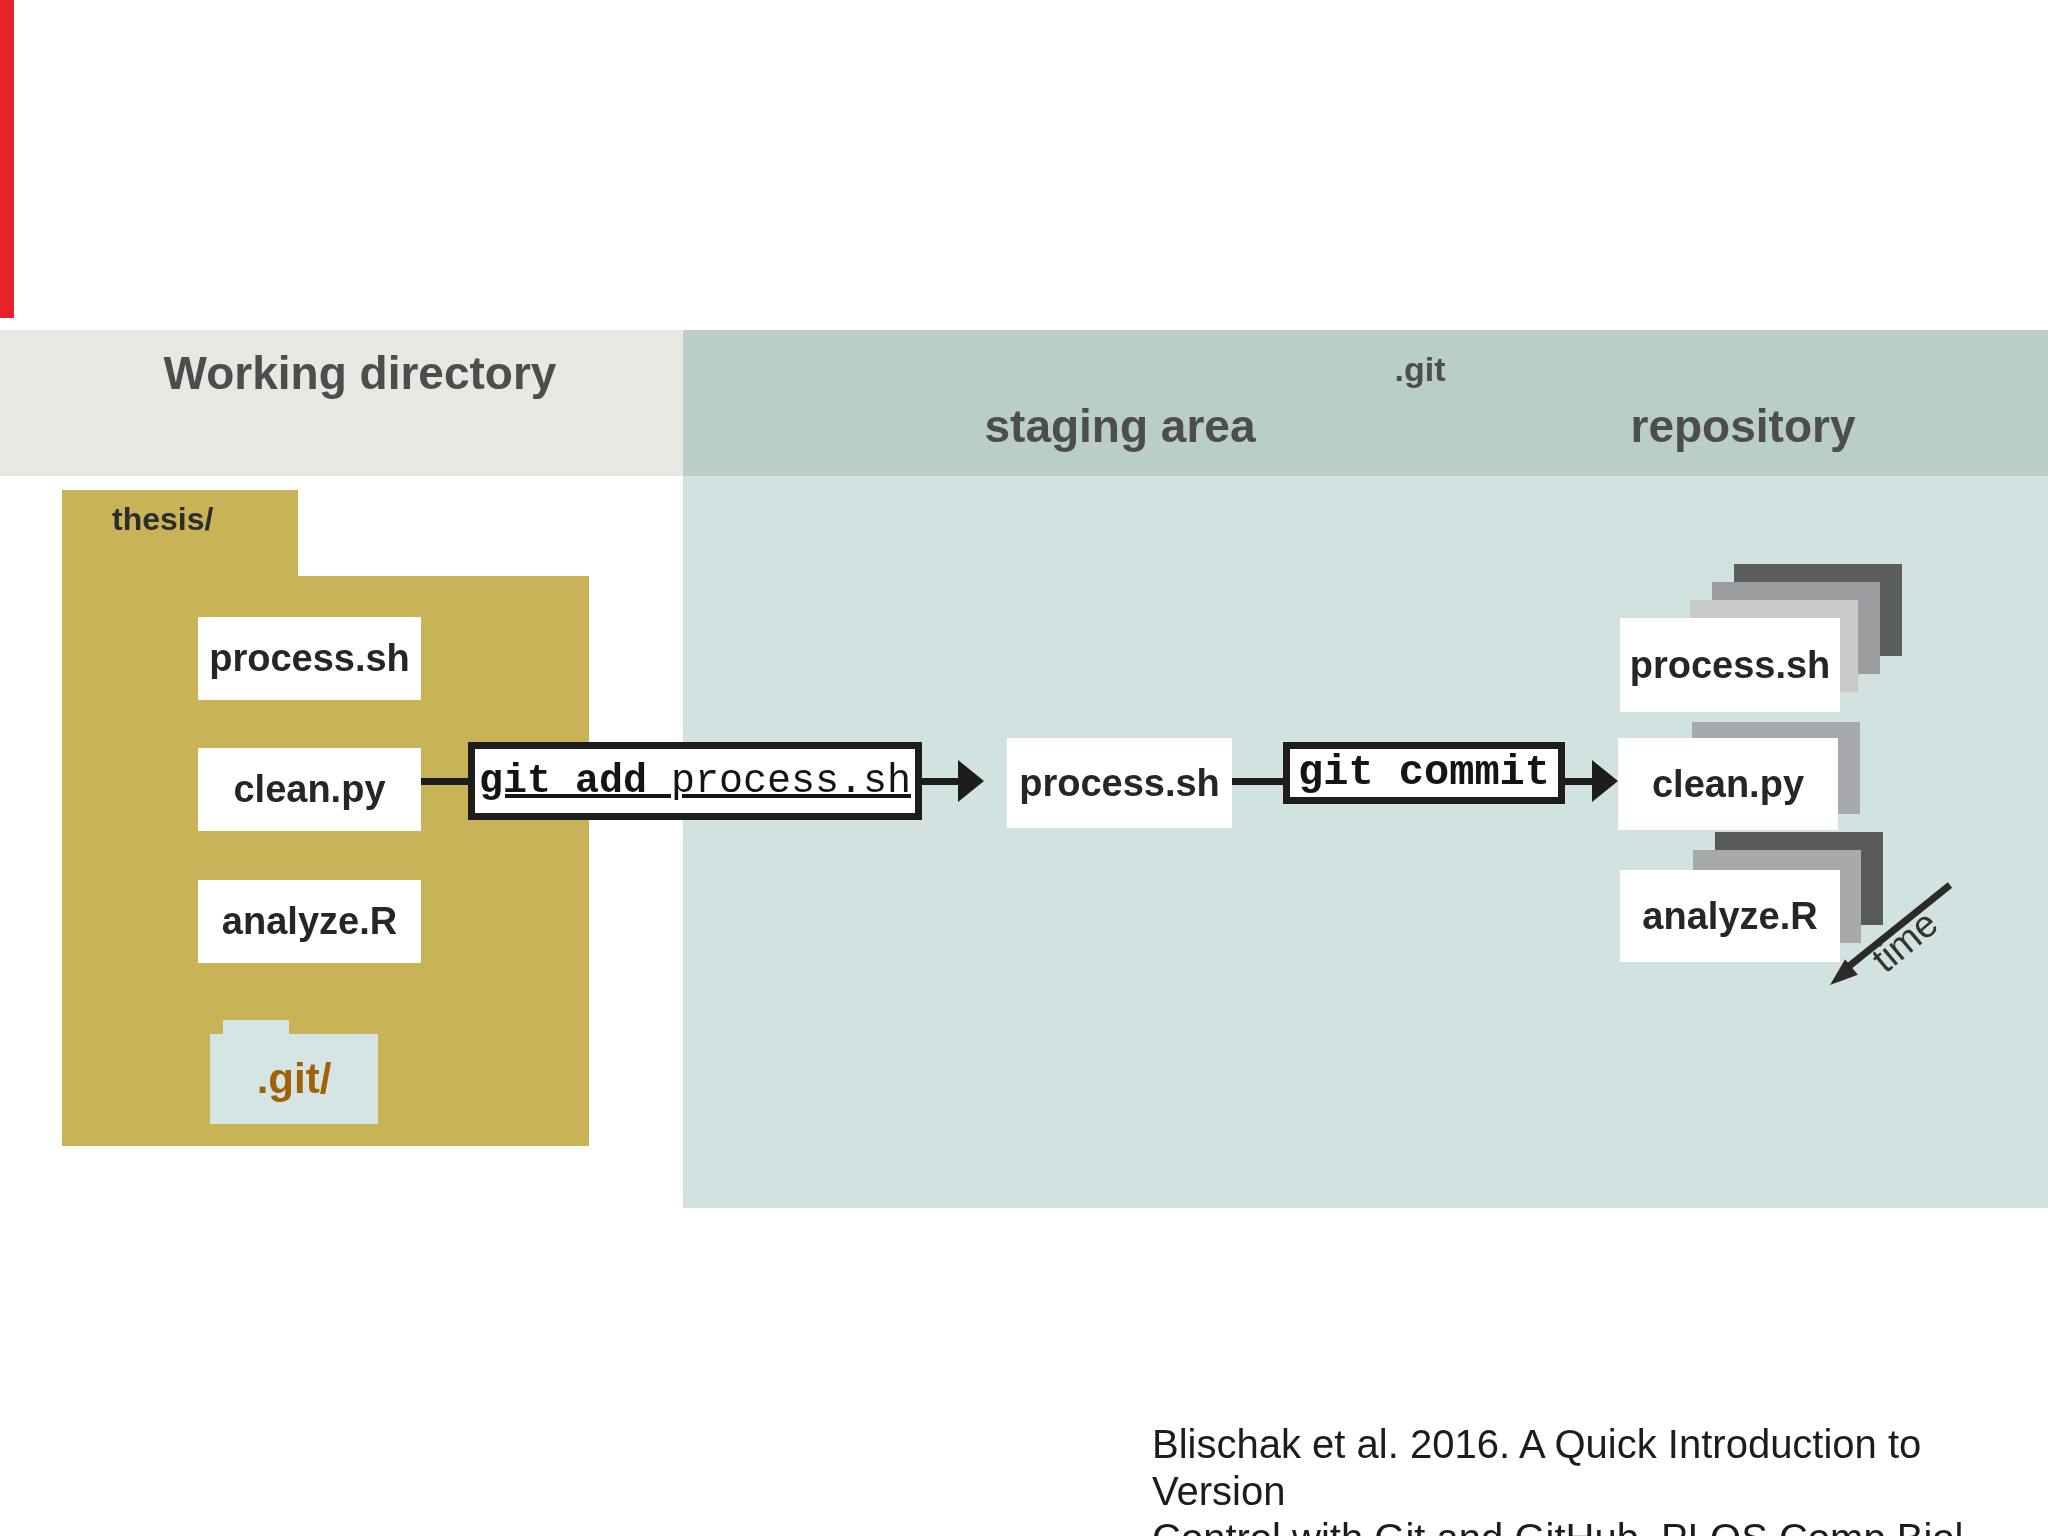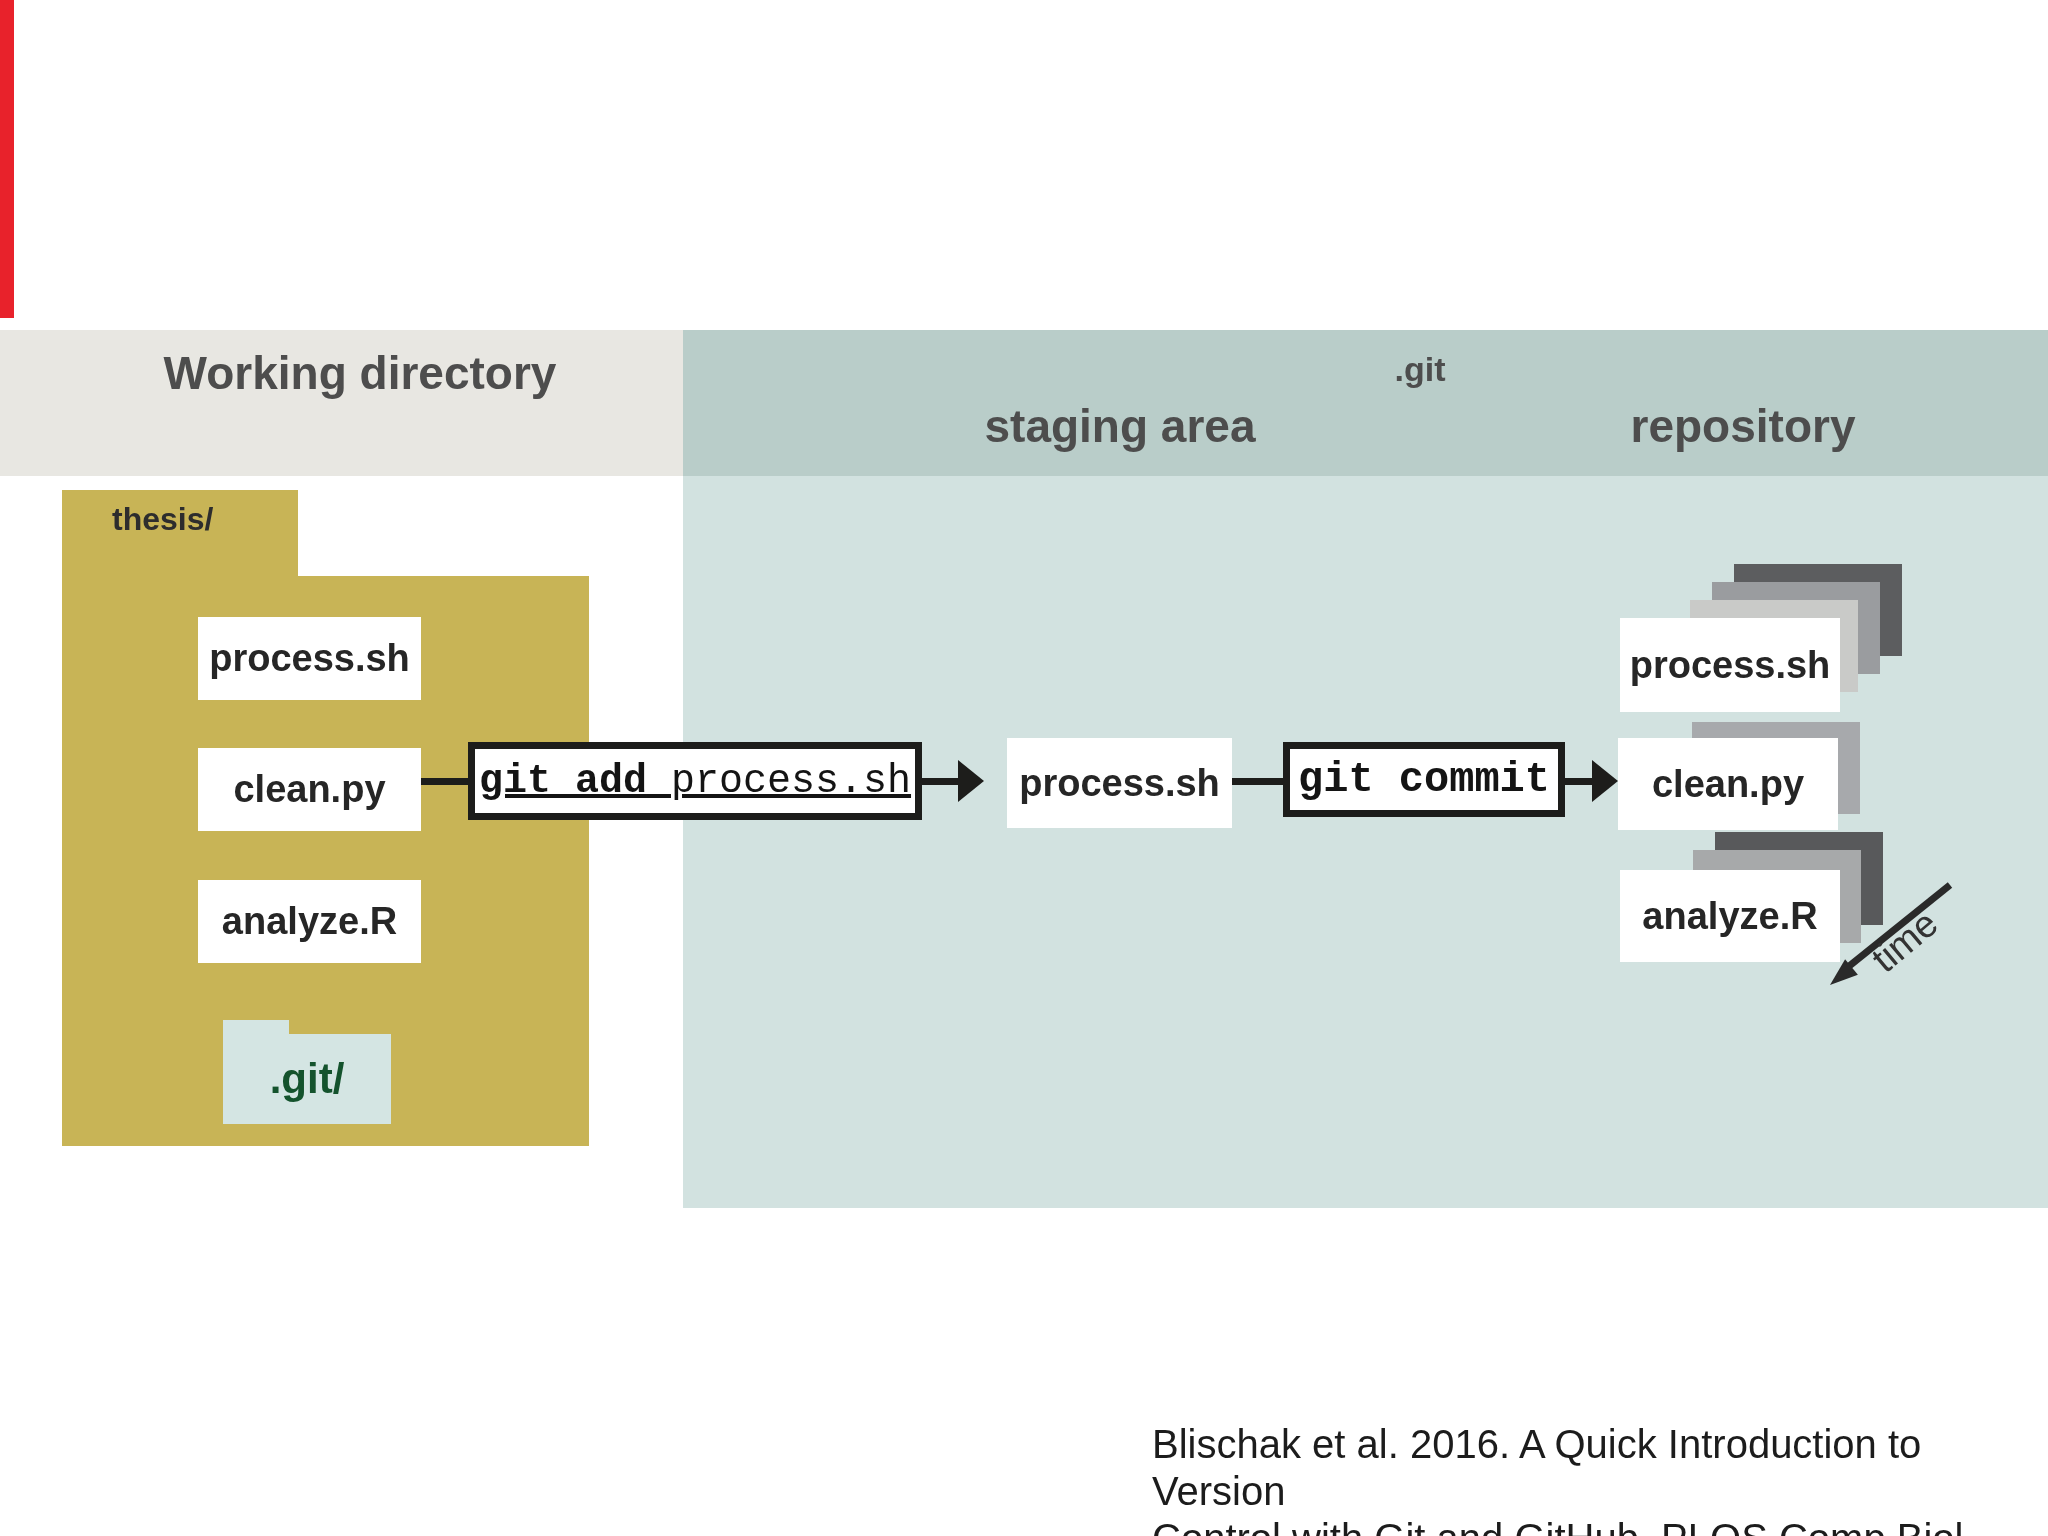--- a/index.html
+++ b/index.html
@@ -41,31 +41,31 @@
   .thesis-label{left:112px;top:501px;font-size:32px;font-weight:bold;color:#2d2d2d;}
 
   
   .file-box{position:absolute;background:#ffffff;display:flex;align-items:center;justify-content:center;
             font-weight:bold;font-size:38px;color:var(--label-text);}
   .wd-file{left:198px;width:223px;height:83px;}
   .wd-f1{top:617px;} .wd-f2{top:748px;} .wd-f3{top:880px;}
 
   
   .sub-tab{left:223px;top:1020px;width:66px;height:16px;background:var(--sub-teal);}
-  .sub-body{left:223px;top:1034px;width:168px;height:90px;background:var(--sub-teal);
-            display:flex;align-items:center;justify-content:center;font-weight:bold;font-size:42px;color:#14532d;}
+  .sub-body{left:210px;top:1034px;width:168px;height:90px;background:var(--sub-teal);
+            display:flex;align-items:center;justify-content:center;font-weight:bold;font-size:42px;color:#a16207;}
 
   
   .cmd{position:absolute;box-sizing:border-box;background:#fff;border:7px solid var(--ink);
        display:flex;align-items:center;justify-content:center;
        font-family:"Liberation Mono","DejaVu Sans Mono",monospace;color:#141414;white-space:pre;}
   .cmd b{font-weight:bold;white-space:pre;}
   .cmd span{white-space:pre;}
   .cmd-add{left:468px;top:742px;width:454px;height:78px;font-size:40px;text-decoration:underline;}
-  .cmd-commit{left:1283px;top:742px;width:282px;height:75px;font-size:42px;}
+  .cmd-commit{left:1283px;top:742px;width:282px;height:62px;font-size:42px;}
 
   
   .hline{position:absolute;height:7px;background:var(--ink);}
   .c1{left:421px;top:778px;width:47px;}
   .a1-shaft{left:922px;top:778px;width:38px;}
   .c2{left:1232px;top:778px;width:51px;}
   .a2-shaft{left:1565px;top:778px;width:29px;}
   .arrow-head{position:absolute;width:0;height:0;border-top:21px solid transparent;
               border-bottom:21px solid transparent;border-left:26px solid var(--ink);}
   .a1-head{left:958px;top:760px;}

